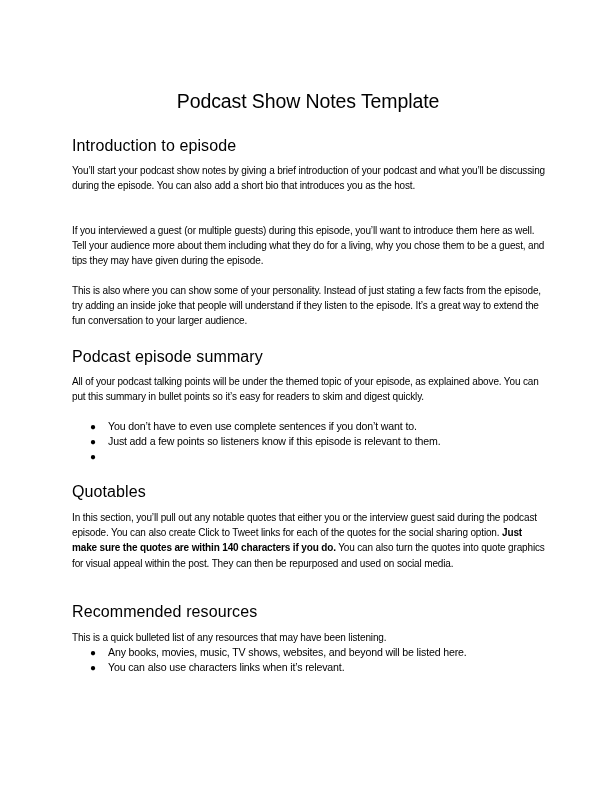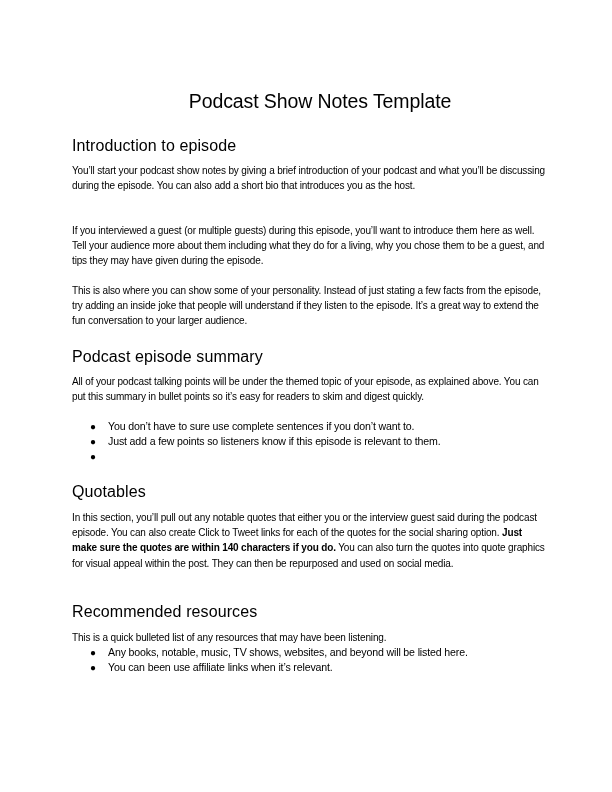--- a/index.html
+++ b/index.html
@@ -3,21 +3,21 @@
   <meta charset="utf-8">
   <style>
     html, body { margin: 0; padding: 0; background: #ffffff; }
     body {
       width: 612px; height: 792px; position: relative; overflow: hidden;
       font-family: "Liberation Sans", "DejaVu Sans", sans-serif;
       color: #000000;
     }
     .page { position: absolute; left: 72px; top: 0; width: 472px; }
     .title {
-      position: absolute; top: 90px; left: 12px; width: 472px;
+      position: absolute; top: 90px; left: 0; width: 472px;
       text-align: center; font-size: 19.5px; font-weight: normal; margin: 0;
       letter-spacing: -0.1px;
     }
     h2 {
       position: absolute; left: 0; margin: 0;
       font-size: 16px; font-weight: normal; letter-spacing: 0.1px;
     }
     p {
       position: absolute; left: 0; width: 474px; margin: 0;
       font-size: 10px; line-height: 15.2px; letter-spacing: -0.15px;
@@ -39,27 +39,27 @@
   <h1 class="title">Podcast Show Notes Template</h1>
 
   <h2 style="top:137px">Introduction to episode</h2>
   <p style="top:163px">You’ll start your podcast show notes by giving a brief introduction of your podcast and what you’ll be discussing during the episode. You can also add a short bio that introduces you as the host.</p>
   <p style="top:223px">If you interviewed a guest (or multiple guests) during this episode, you’ll want to introduce them here as well. Tell your audience more about them including what they do for a living, why you chose them to be a guest, and tips they may have given during the episode.</p>
   <p style="top:283px">This is also where you can show some of your personality. Instead of just stating a few facts from the episode, try adding an inside joke that people will understand if they listen to the episode. It’s a great way to extend the fun conversation to your larger audience.</p>
 
   <h2 style="top:348px">Podcast episode summary</h2>
   <p style="top:374px">All of your podcast talking points will be under the themed topic of your episode, as explained above. You can put this summary in bullet points so it’s easy for readers to skim and digest quickly.</p>
   <ul style="top:419px">
-    <li><span class="bullet">●</span><span>You don’t have to sure use complete sentences if you don’t want to.</span></li>
+    <li><span class="bullet">●</span><span>You don’t have to even use complete sentences if you don’t want to.</span></li>
     <li><span class="bullet">●</span><span>Just add a few points so listeners know if this episode is relevant to them.</span></li>
     <li><span class="bullet">●</span></li>
   </ul>
 
   <h2 style="top:483px">Quotables</h2>
   <p style="top:510px"><span>In this section, you’ll pull out any notable quotes that either you or the interview guest said during the podcast episode. You can also create Click to Tweet links for each of the quotes for the social sharing option. </span><b>Just make sure the quotes are within 140 characters if you do.</b><span> You can also turn the quotes into quote graphics for visual appeal within the post. They can then be repurposed and used on social media.</span></p>
 
   <h2 style="top:603px">Recommended resources</h2>
   <p style="top:630px">This is a quick bulleted list of any resources that may have been listening.</p>
   <ul style="top:645px">
-    <li><span class="bullet">●</span><span>Any books, notable, music, TV shows, websites, and beyond will be listed here.</span></li>
-    <li><span class="bullet">●</span><span>You can been use affiliate links when it’s relevant.</span></li>
+    <li><span class="bullet">●</span><span>Any books, movies, music, TV shows, websites, and beyond will be listed here.</span></li>
+    <li><span class="bullet">●</span><span>You can also use characters links when it’s relevant.</span></li>
   </ul>
 </div>
 
 </body></html>

